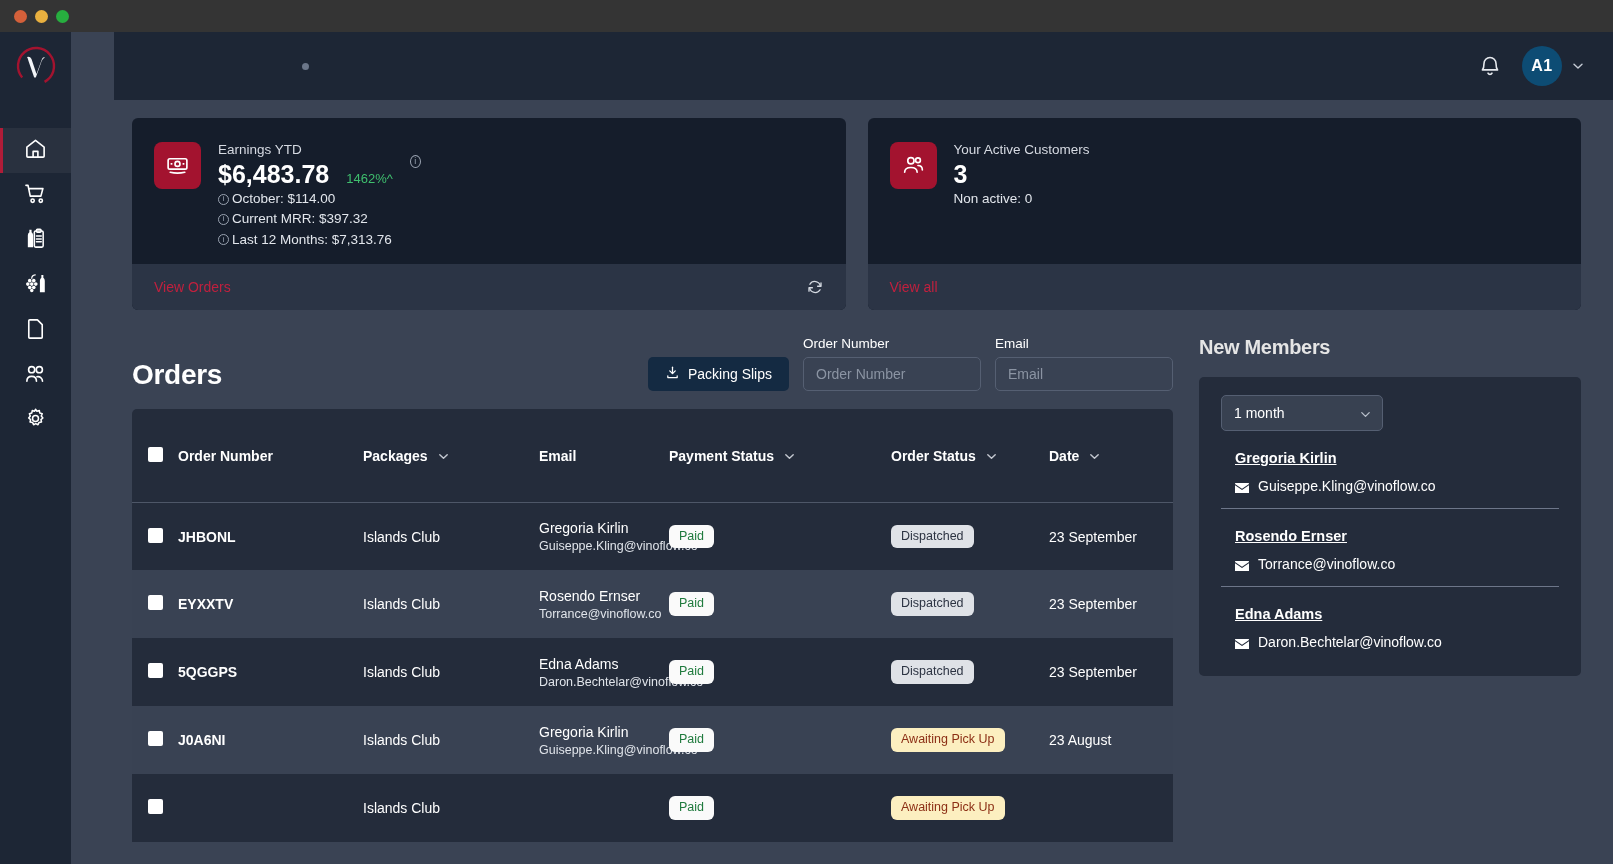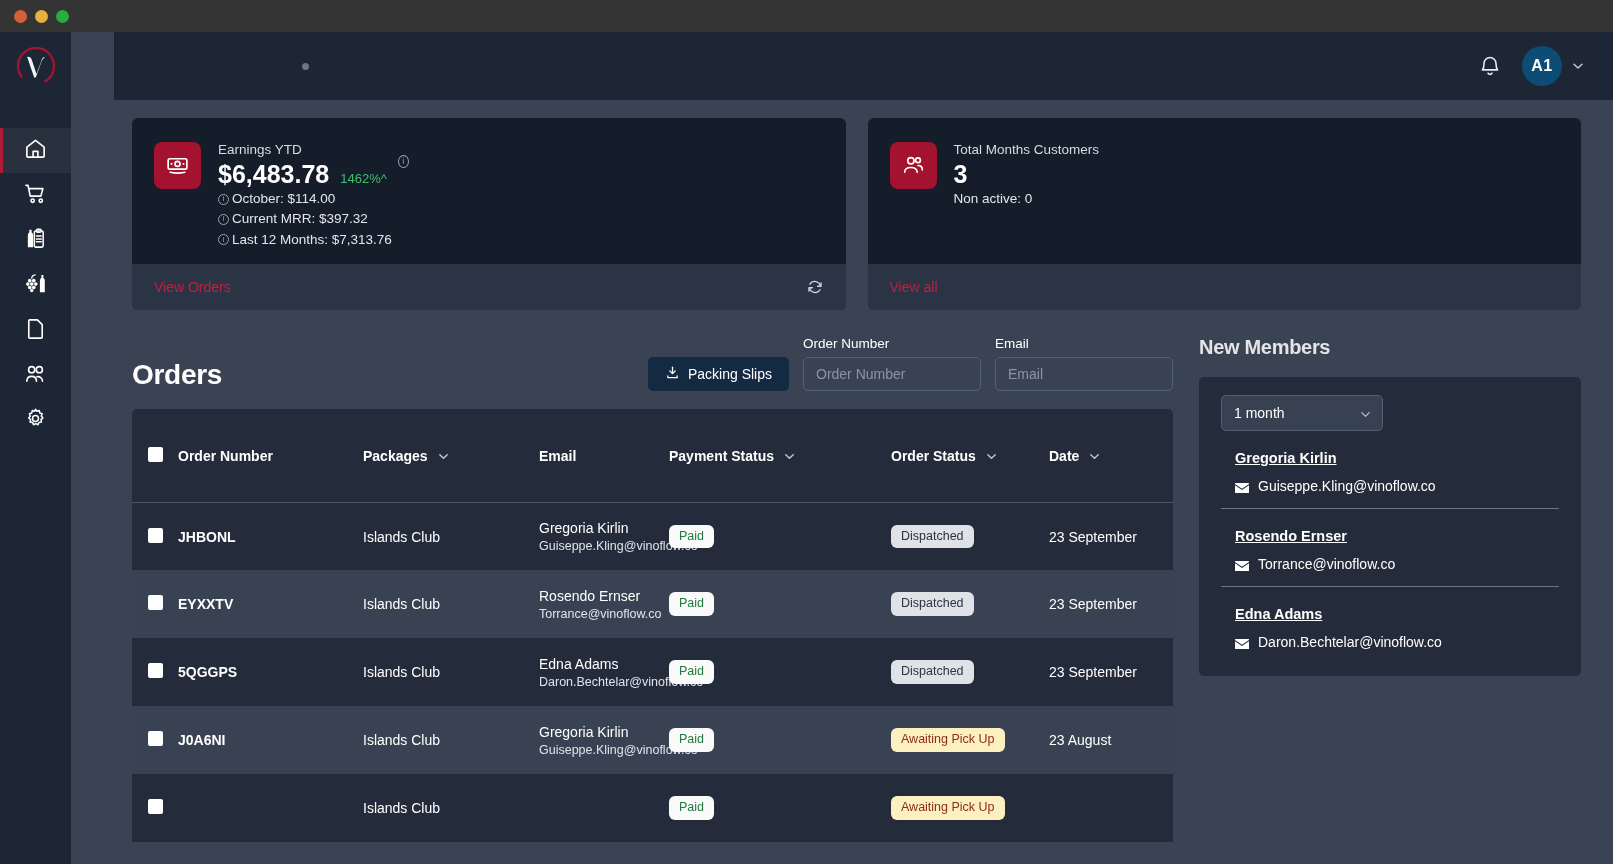--- a/index.html
+++ b/index.html
@@ -84,21 +84,21 @@
   }
   .card-body { padding: 24px 22px 14px 22px; display: flex; gap: 17px; flex: 1; }
   .card-icon {
     width: 47px; height: 47px; border-radius: 8px; background: #a3132f;
     display: flex; align-items: center; justify-content: center;
     flex: 0 0 47px;
   }
   .card-icon svg { width: 25px; height: 25px; }
   .card-label { font-size: 13.5px; color: #d6dae2; margin-bottom: 2px; }
   .card-value { font-size: 25px; font-weight: bold; color: #ffffff; line-height: 1.2; }
-  .value-row { display: flex; align-items: baseline; gap: 11px; }
+  .value-row { display: flex; align-items: baseline; gap: 17px; }
   .delta { font-size: 13px; color: #3fbf6e; font-weight: normal; }
   .sub-line {
     font-size: 13.5px; color: #e2e6ec;
     display: flex; align-items: center; gap: 3px; line-height: 1.5;
   }
   .info-i {
     width: 11px; height: 11px; flex: 0 0 11px;
     border: 1px solid #9aa3b1; border-radius: 50%;
     font-size: 8px; color: #9aa3b1;
     display: inline-flex; align-items: center; justify-content: center;
@@ -391,21 +391,21 @@
           <div class="card-body">
             <div class="card-icon">
               <svg viewBox="0 0 24 24" fill="none" stroke="#ffffff" stroke-width="1.6" stroke-linecap="round" stroke-linejoin="round">
                 <circle cx="9.5" cy="7.5" r="3"></circle>
                 <circle cx="16.3" cy="7" r="2.3"></circle>
                 <path d="M3.5 18.5 q0-4.6 6-4.6 q6 0 6 4.6"></path>
                 <path d="M16.3 12 q4.2 0 4.2 4.2"></path>
               </svg>
             </div>
             <div>
-              <div class="card-label">Total Months Customers</div>
+              <div class="card-label">Your Active Customers</div>
               <div class="card-value">3</div>
               <div class="sub-line">Non active: 0</div>
             </div>
           </div>
           <div class="card-foot">
             <a class="card-link">View all</a>
           </div>
         </div>
 
       </div>

